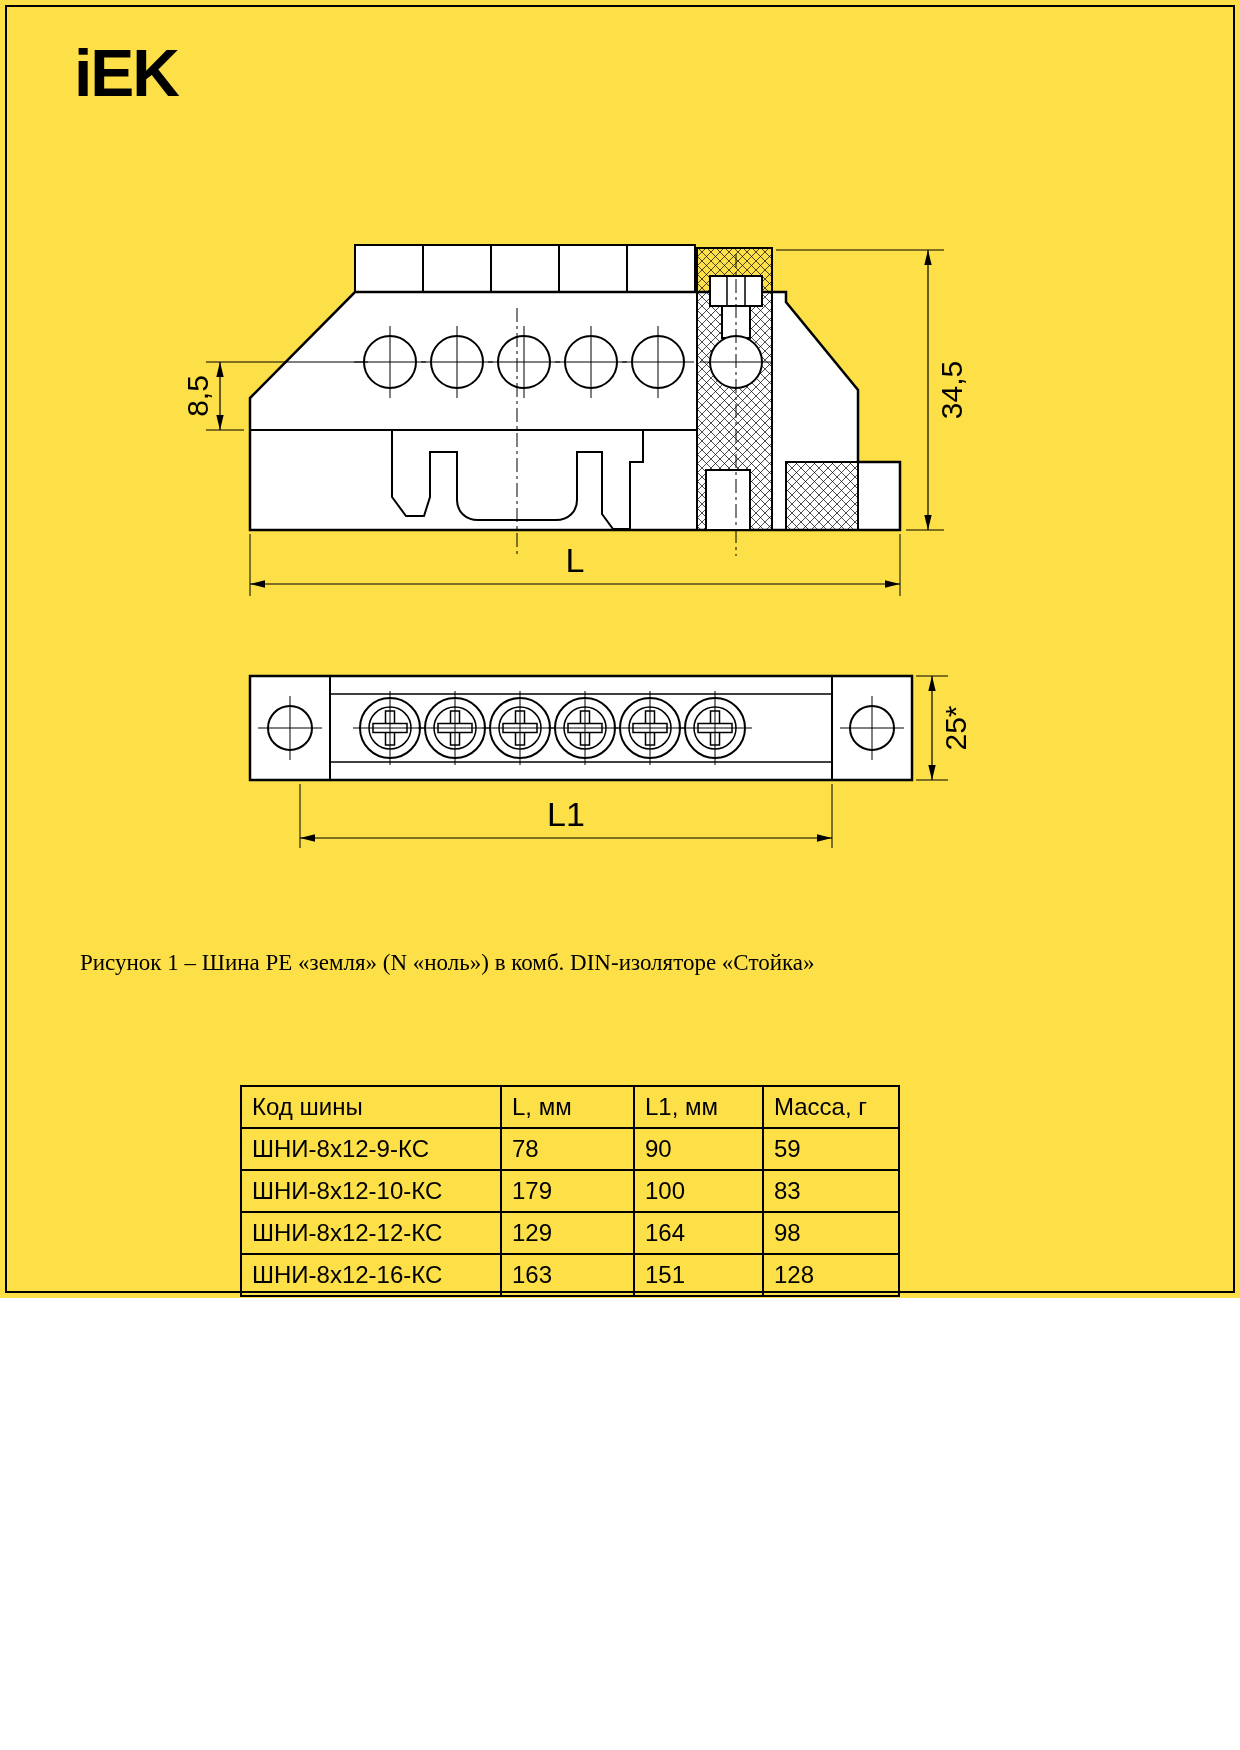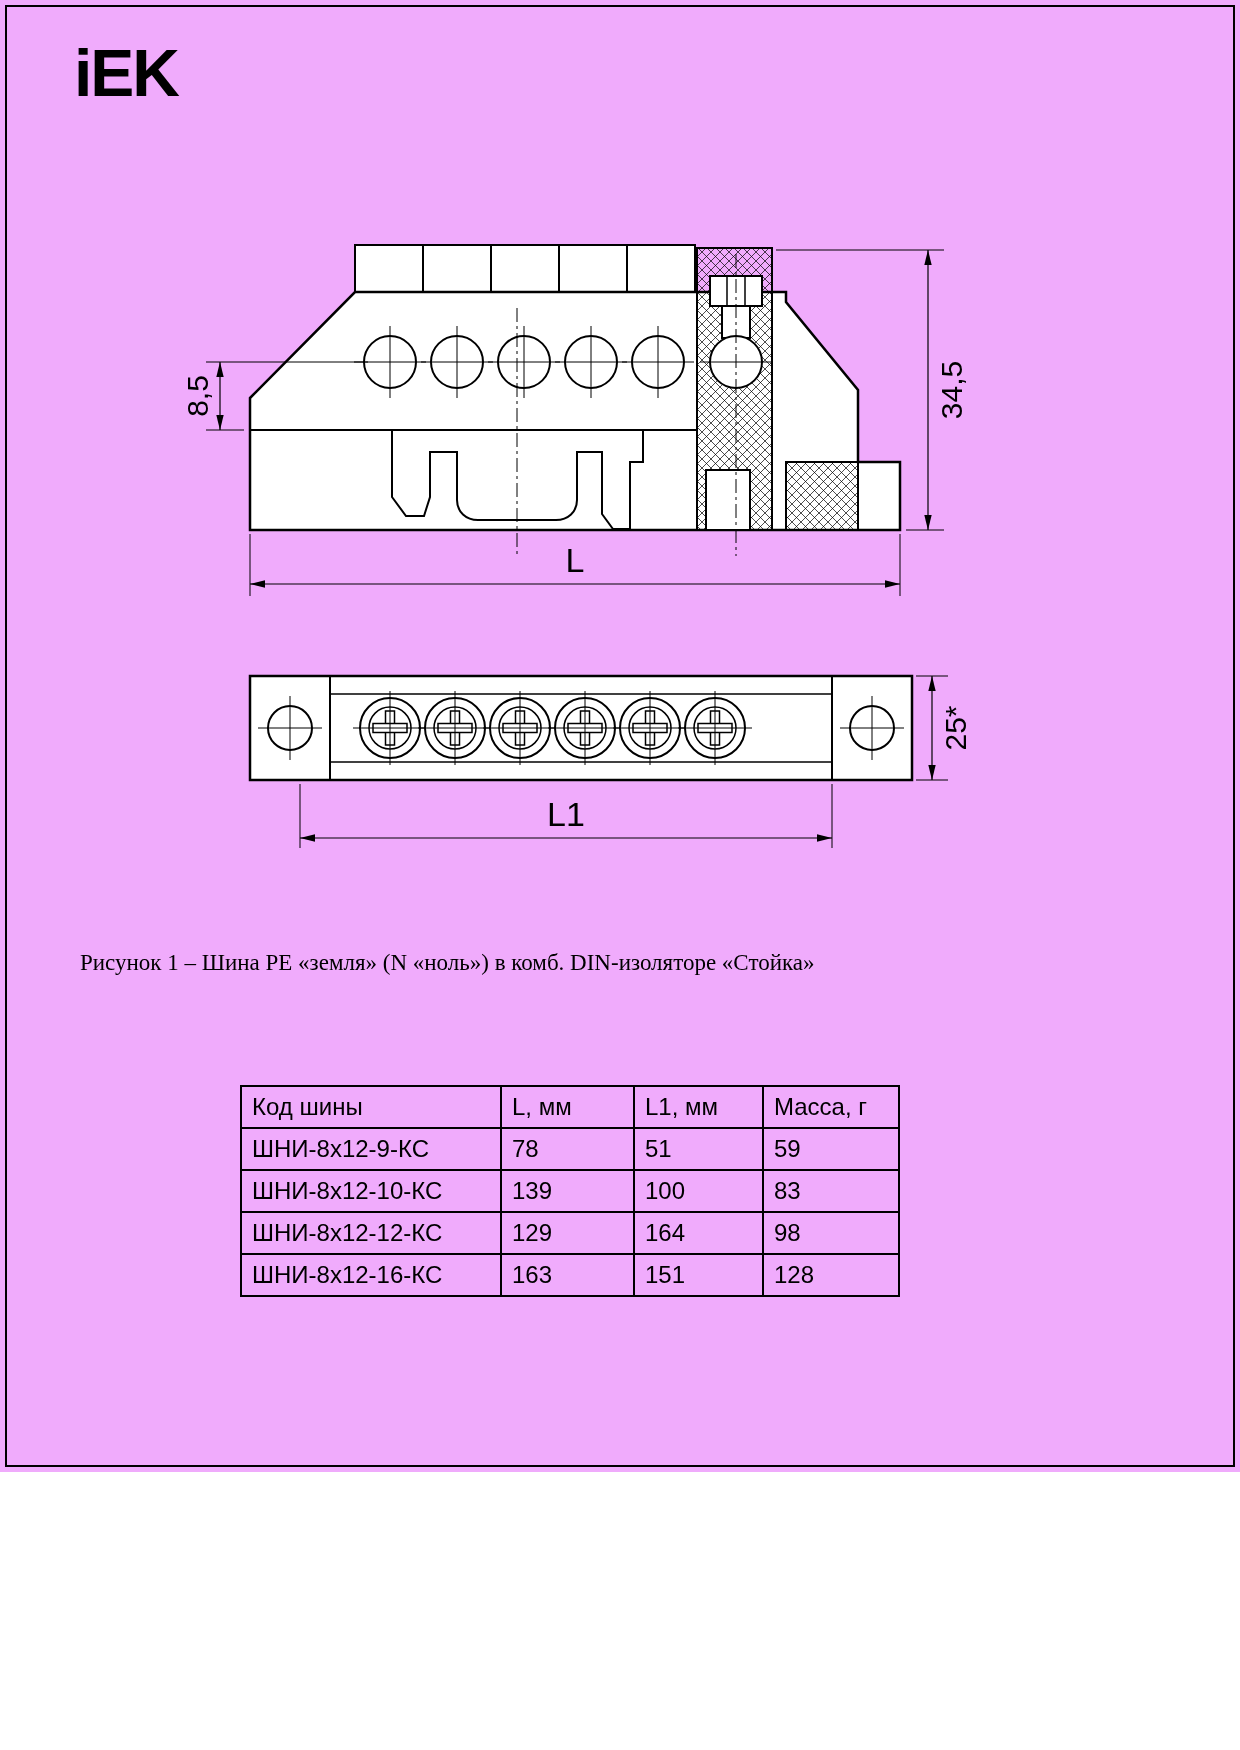--- a/index.html
+++ b/index.html
@@ -1,17 +1,17 @@
 <!DOCTYPE html>
 <html><head>
 <meta charset="utf-8">
 <style>
   html,body{margin:0;padding:0;background:#fff;}
   .page{
-    position:relative;width:1240px;height:1472px;background:#f0abfc;
+    position:relative;width:1240px;height:1298px;background:#fde047;
     font-family:"Liberation Sans","DejaVu Sans",sans-serif;color:#000;overflow:hidden;
   }
   .frame{position:absolute;inset:5px;border:2px solid #000;}
   .logo{
     position:absolute;left:74px;top:40px;font-size:66px;font-weight:900;
     letter-spacing:-2px;line-height:1;
   }
   .drawing{position:absolute;left:0;top:0;}
   .caption{position:absolute;left:80px;top:950px;font-size:23px;font-family:Liberation Serif, serif;}
   table.spec{position:absolute;left:240px;top:1085px;border-collapse:collapse;table-layout:fixed;}
@@ -183,26 +183,26 @@
         <th>Код шины</th>
         <th>L, мм</th>
         <th>L1, мм</th>
         <th>Масса, г</th>
       </tr>
     </thead>
     <tbody>
       <tr>
         <td>ШНИ-8х12-9-КС</td>
         <td>78</td>
-        <td>51</td>
+        <td>90</td>
         <td>59</td>
       </tr>
       <tr>
         <td>ШНИ-8х12-10-КС</td>
-        <td>139</td>
+        <td>179</td>
         <td>100</td>
         <td>83</td>
       </tr>
       <tr>
         <td>ШНИ-8х12-12-КС</td>
         <td>129</td>
         <td>164</td>
         <td>98</td>
       </tr>
       <tr>

